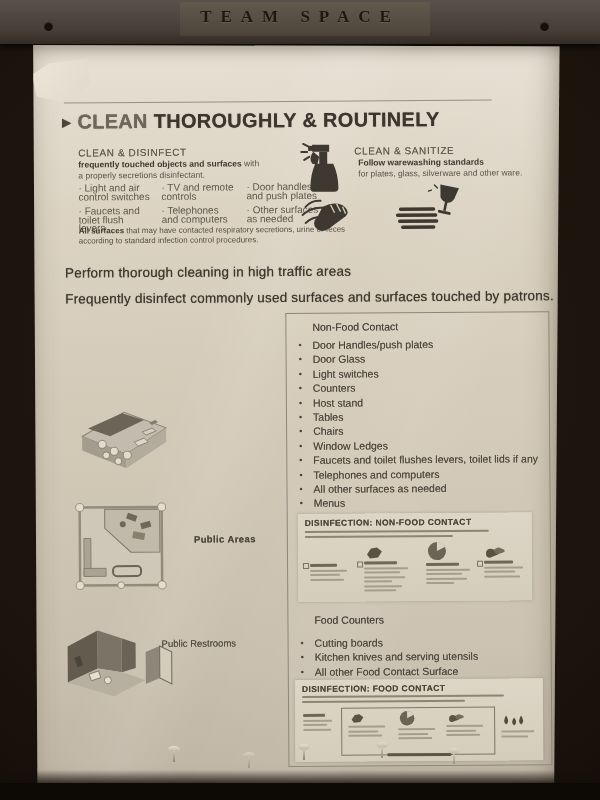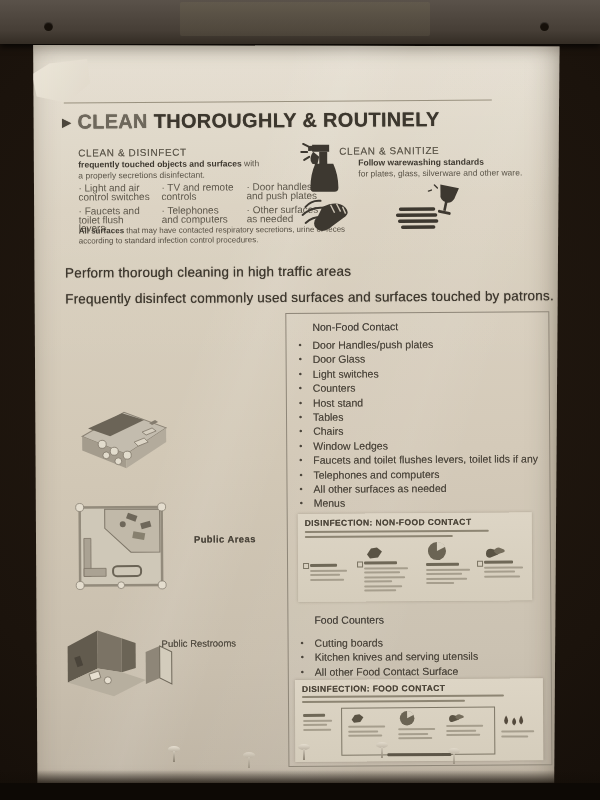--- a/index.html
+++ b/index.html
@@ -95,20 +95,21 @@
     background:linear-gradient(rgba(20,14,8,0),rgba(20,14,8,.8));}
   svg{display:block;}
 </style>
 </head>
 <body>
 
 <div class="scene">
 
   <div class="sign-bar">
     <div class="sign-plate"></div>
+    <div class="sign-text">TEAM SPACE</div>
     <span class="screw left"></span>
     <span class="screw right"></span>
   </div>
 
   <div class="paper">
     <div class="tape"></div>
     <div class="sheen"></div>
     <div class="sheen2"></div>
 
     <div class="content">
@@ -167,21 +168,21 @@
           </g>
           <path d="M22,9 q15,-7 23,1 q5,6 -2,10 l-15,11 q-8,5 -13,-1 q-4,-6 2,-11 z" fill="#3d3830"></path>
           <g stroke="#cfc7b7" stroke-width="1.4" fill="none">
             <path d="M30,7 l4,8"></path>
               <path d="M36,6 l4,8"></path>
               <path d="M42,9 l3,7"></path>
           </g>
         </svg>
       </div>
 
-      <div class="subhead" style="left:311px;top:101px;">CLEAN &amp; SANITIZE</div>
+      <div class="subhead" style="left:326px;top:101px;">CLEAN &amp; SANITIZE</div>
       <div class="lead" style="left:330px;top:113px;width:165px;">
         <b>Follow warewashing standards</b><br>
         <span>for plates, glass, silverware and other ware.</span>
       </div>
 
       <div style="position:absolute;left:366px;top:138px;">
         <svg width="66" height="48" viewBox="0 0 66 48">
           <g stroke="#3d3830" stroke-width="3.4" stroke-linecap="round" fill="none">
             <path d="M6,27 h33"></path>
               <path d="M3,33 h38"></path>

